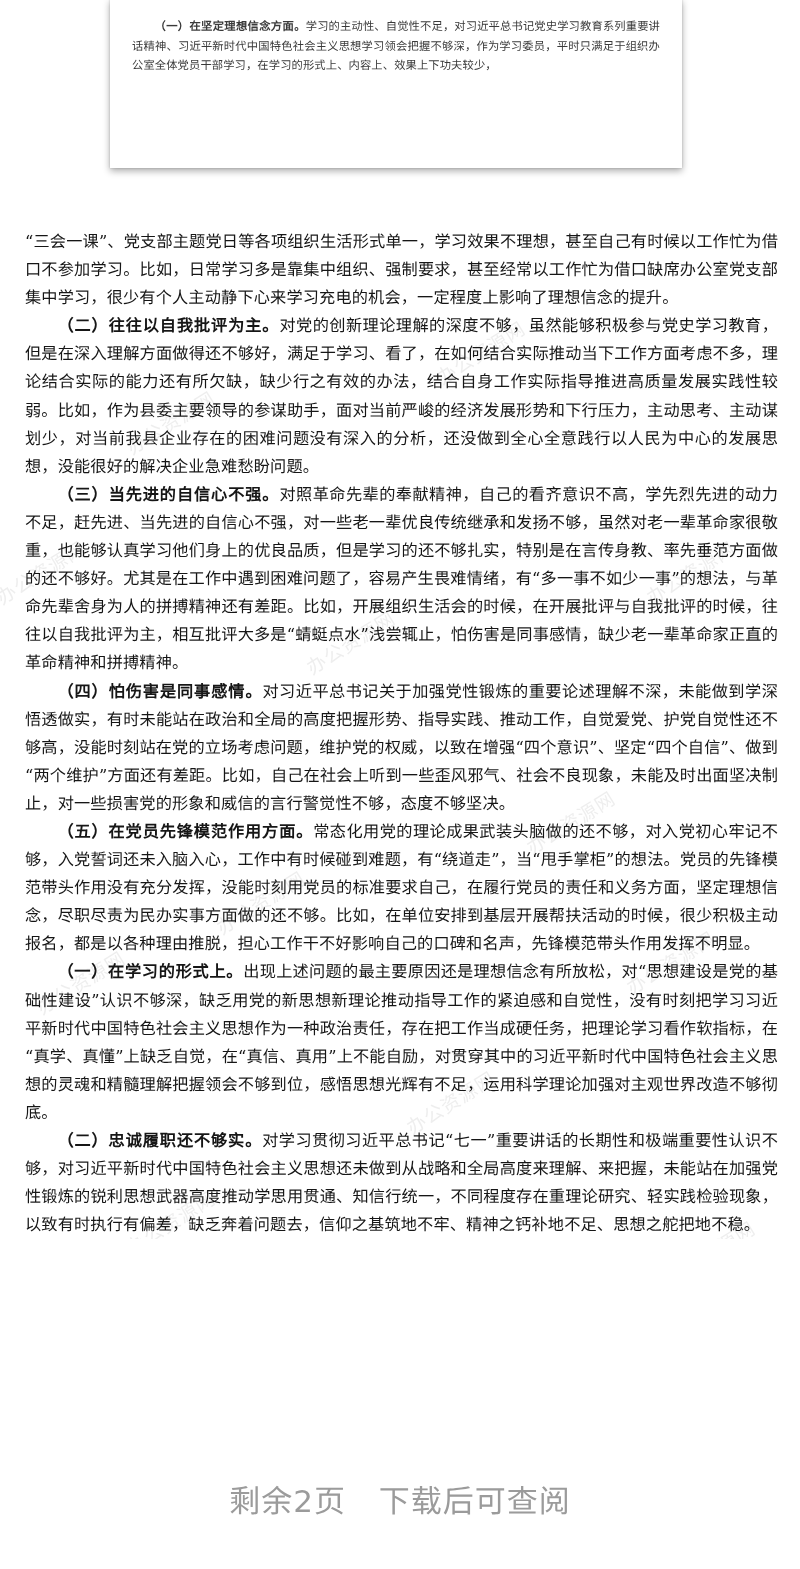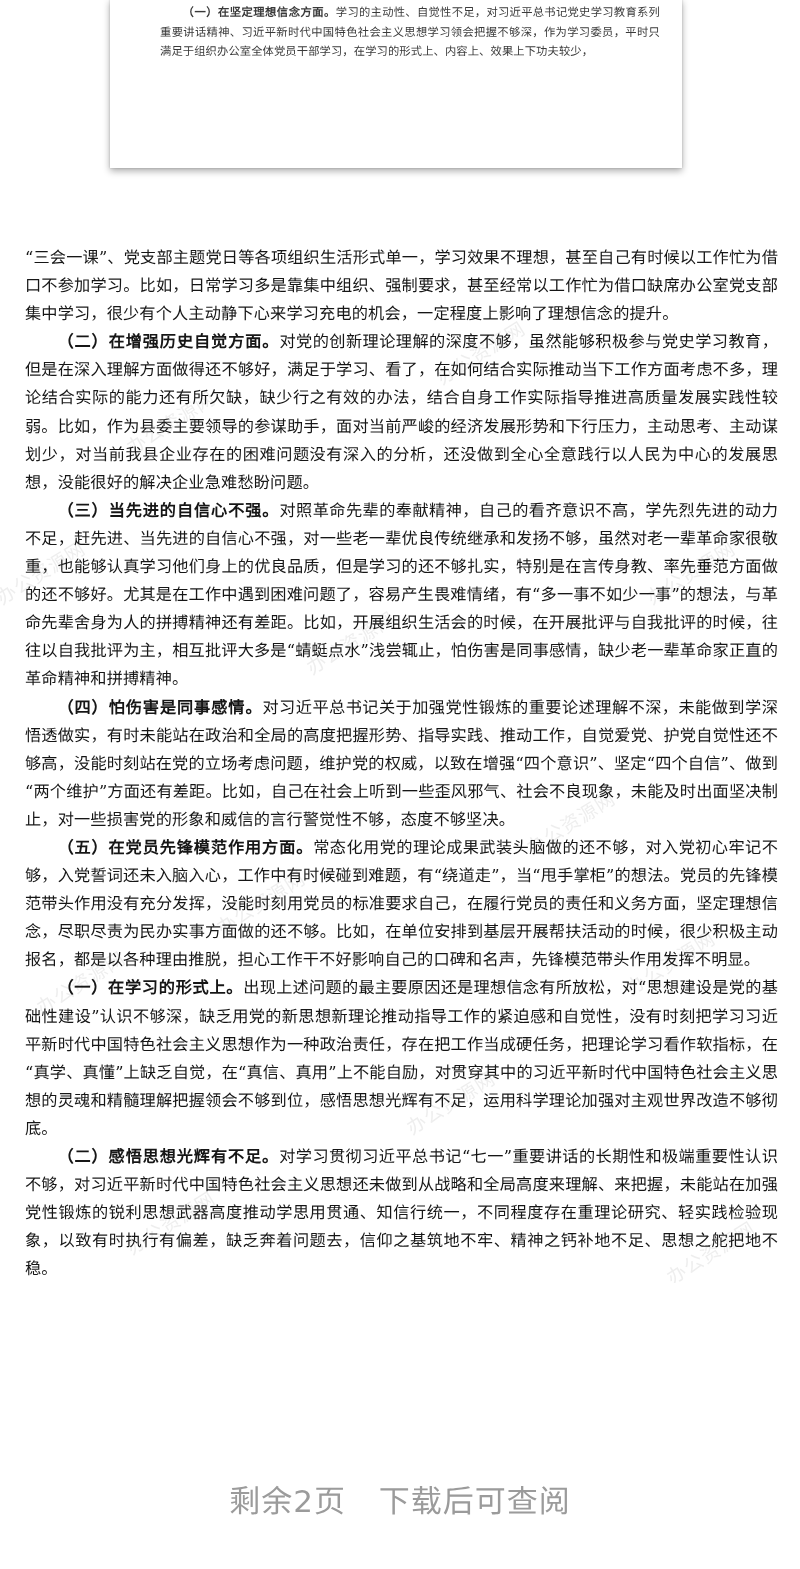--- a/index.html
+++ b/index.html
@@ -23,38 +23,36 @@
     left: 110px;
     top: -1px;
     width: 572px;
     height: 169px;
     background: #ffffff;
     box-shadow: 0 3px 7px rgba(0,0,0,0.33), 0 0 2px rgba(0,0,0,0.18);
     overflow: hidden;
     box-sizing: border-box;
   }
   .page-card-inner {
-    padding: 4px 22px 0 22px;
-    margin-left: 28px;
+    padding: 18px 22px 0 22px;
   }
 
   
   .page-main {
     position: absolute;
     left: 0;
     top: 228px;
     width: 800px;
     background: #ffffff;
     overflow: hidden;
   }
   .page-main-inner {
     padding: 0 22px 0 25px;
     position: relative;
     z-index: 2;
-    margin-top: 16px;
   }
 
   
   .watermark-layer {
     position: absolute;
     left: 0; top: 0;
     width: 800px;
     height: 1200px;
     z-index: 1;
     pointer-events: none;
@@ -142,29 +140,29 @@
     <div class="wm" style="left:30px;   top:740px;">办公资源网</div>
     <div class="wm" style="left:400px;  top:860px;">办公资源网</div>
     <div class="wm" style="left:120px;  top:980px;">办公资源网</div>
     <div class="wm" style="left:660px;  top:1010px;">办公资源网</div>
   </div>
 
   <div class="page-main-inner">
 
     <p class="para"><span>“三会一课”、党支部主题党日等各项组织生活形式单一，学习效果不理想，甚至自己有时候以工作忙为借口不参加学习。比如，日常学习多是靠集中组织、强制要求，甚至经常以工作忙为借口缺席办公室党支部集中学习，很少有个人主动静下心来学习充电的机会，一定程度上影响了理想信念的提升。</span></p>
 
-    <p class="para indent"><span class="lead">（二）在增强历史自觉方面。</span><span>对党的创新理论理解的深度不够，虽然能够积极参与党史学习教育，但是在深入理解方面做得还不够好，满足于学习、看了，在如何结合实际推动当下工作方面考虑不多，理论结合实际的能力还有所欠缺，缺少行之有效的办法，结合自身工作实际指导推进高质量发展实践性较弱。比如，作为县委主要领导的参谋助手，面对当前严峻的经济发展形势和下行压力，主动思考、主动谋划少，对当前我县企业存在的困难问题没有深入的分析，还没做到全心全意践行以人民为中心的发展思想，没能很好的解决企业急难愁盼问题。</span></p>
+    <p class="para indent"><span class="lead">（二）往往以自我批评为主。</span><span>对党的创新理论理解的深度不够，虽然能够积极参与党史学习教育，但是在深入理解方面做得还不够好，满足于学习、看了，在如何结合实际推动当下工作方面考虑不多，理论结合实际的能力还有所欠缺，缺少行之有效的办法，结合自身工作实际指导推进高质量发展实践性较弱。比如，作为县委主要领导的参谋助手，面对当前严峻的经济发展形势和下行压力，主动思考、主动谋划少，对当前我县企业存在的困难问题没有深入的分析，还没做到全心全意践行以人民为中心的发展思想，没能很好的解决企业急难愁盼问题。</span></p>
 
     <p class="para indent"><span class="lead">（三）当先进的自信心不强。</span><span>对照革命先辈的奉献精神，自己的看齐意识不高，学先烈先进的动力不足，赶先进、当先进的自信心不强，对一些老一辈优良传统继承和发扬不够，虽然对老一辈革命家很敬重，也能够认真学习他们身上的优良品质，但是学习的还不够扎实，特别是在言传身教、率先垂范方面做的还不够好。尤其是在工作中遇到困难问题了，容易产生畏难情绪，有“多一事不如少一事”的想法，与革命先辈舍身为人的拼搏精神还有差距。比如，开展组织生活会的时候，在开展批评与自我批评的时候，往往以自我批评为主，相互批评大多是“蜻蜓点水”浅尝辄止，怕伤害是同事感情，缺少老一辈革命家正直的革命精神和拼搏精神。</span></p>
 
     <p class="para indent"><span class="lead">（四）怕伤害是同事感情。</span><span>对习近平总书记关于加强党性锻炼的重要论述理解不深，未能做到学深悟透做实，有时未能站在政治和全局的高度把握形势、指导实践、推动工作，自觉爱党、护党自觉性还不够高，没能时刻站在党的立场考虑问题，维护党的权威，以致在增强“四个意识”、坚定“四个自信”、做到“两个维护”方面还有差距。比如，自己在社会上听到一些歪风邪气、社会不良现象，未能及时出面坚决制止，对一些损害党的形象和威信的言行警觉性不够，态度不够坚决。</span></p>
 
     <p class="para indent"><span class="lead">（五）在党员先锋模范作用方面。</span><span>常态化用党的理论成果武装头脑做的还不够，对入党初心牢记不够，入党誓词还未入脑入心，工作中有时候碰到难题，有“绕道走”，当“甩手掌柜”的想法。党员的先锋模范带头作用没有充分发挥，没能时刻用党员的标准要求自己，在履行党员的责任和义务方面，坚定理想信念，尽职尽责为民办实事方面做的还不够。比如，在单位安排到基层开展帮扶活动的时候，很少积极主动报名，都是以各种理由推脱，担心工作干不好影响自己的口碑和名声，先锋模范带头作用发挥不明显。</span></p>
 
 
     <p class="para indent"><span class="lead">（一）在学习的形式上。</span><span>出现上述问题的最主要原因还是理想信念有所放松，对“思想建设是党的基础性建设”认识不够深，缺乏用党的新思想新理论推动指导工作的紧迫感和自觉性，没有时刻把学习习近平新时代中国特色社会主义思想作为一种政治责任，存在把工作当成硬任务，把理论学习看作软指标，在“真学、真懂”上缺乏自觉，在“真信、真用”上不能自励，对贯穿其中的习近平新时代中国特色社会主义思想的灵魂和精髓理解把握领会不够到位，感悟思想光辉有不足，运用科学理论加强对主观世界改造不够彻底。</span></p>
 
-    <p class="para indent"><span class="lead">（二）感悟思想光辉有不足。</span><span>对学习贯彻习近平总书记“七一”重要讲话的长期性和极端重要性认识不够，对习近平新时代中国特色社会主义思想还未做到从战略和全局高度来理解、来把握，未能站在加强党性锻炼的锐利思想武器高度推动学思用贯通、知信行统一，不同程度存在重理论研究、轻实践检验现象，以致有时执行有偏差，缺乏奔着问题去，信仰之基筑地不牢、精神之钙补地不足、思想之舵把地不稳。</span></p>
+    <p class="para indent"><span class="lead">（二）忠诚履职还不够实。</span><span>对学习贯彻习近平总书记“七一”重要讲话的长期性和极端重要性认识不够，对习近平新时代中国特色社会主义思想还未做到从战略和全局高度来理解、来把握，未能站在加强党性锻炼的锐利思想武器高度推动学思用贯通、知信行统一，不同程度存在重理论研究、轻实践检验现象，以致有时执行有偏差，缺乏奔着问题去，信仰之基筑地不牢、精神之钙补地不足、思想之舵把地不稳。</span></p>
 
   </div>
 </div>
 
 <div class="footer-notice">剩余2页   下载后可查阅</div>
 
 </body></html>

